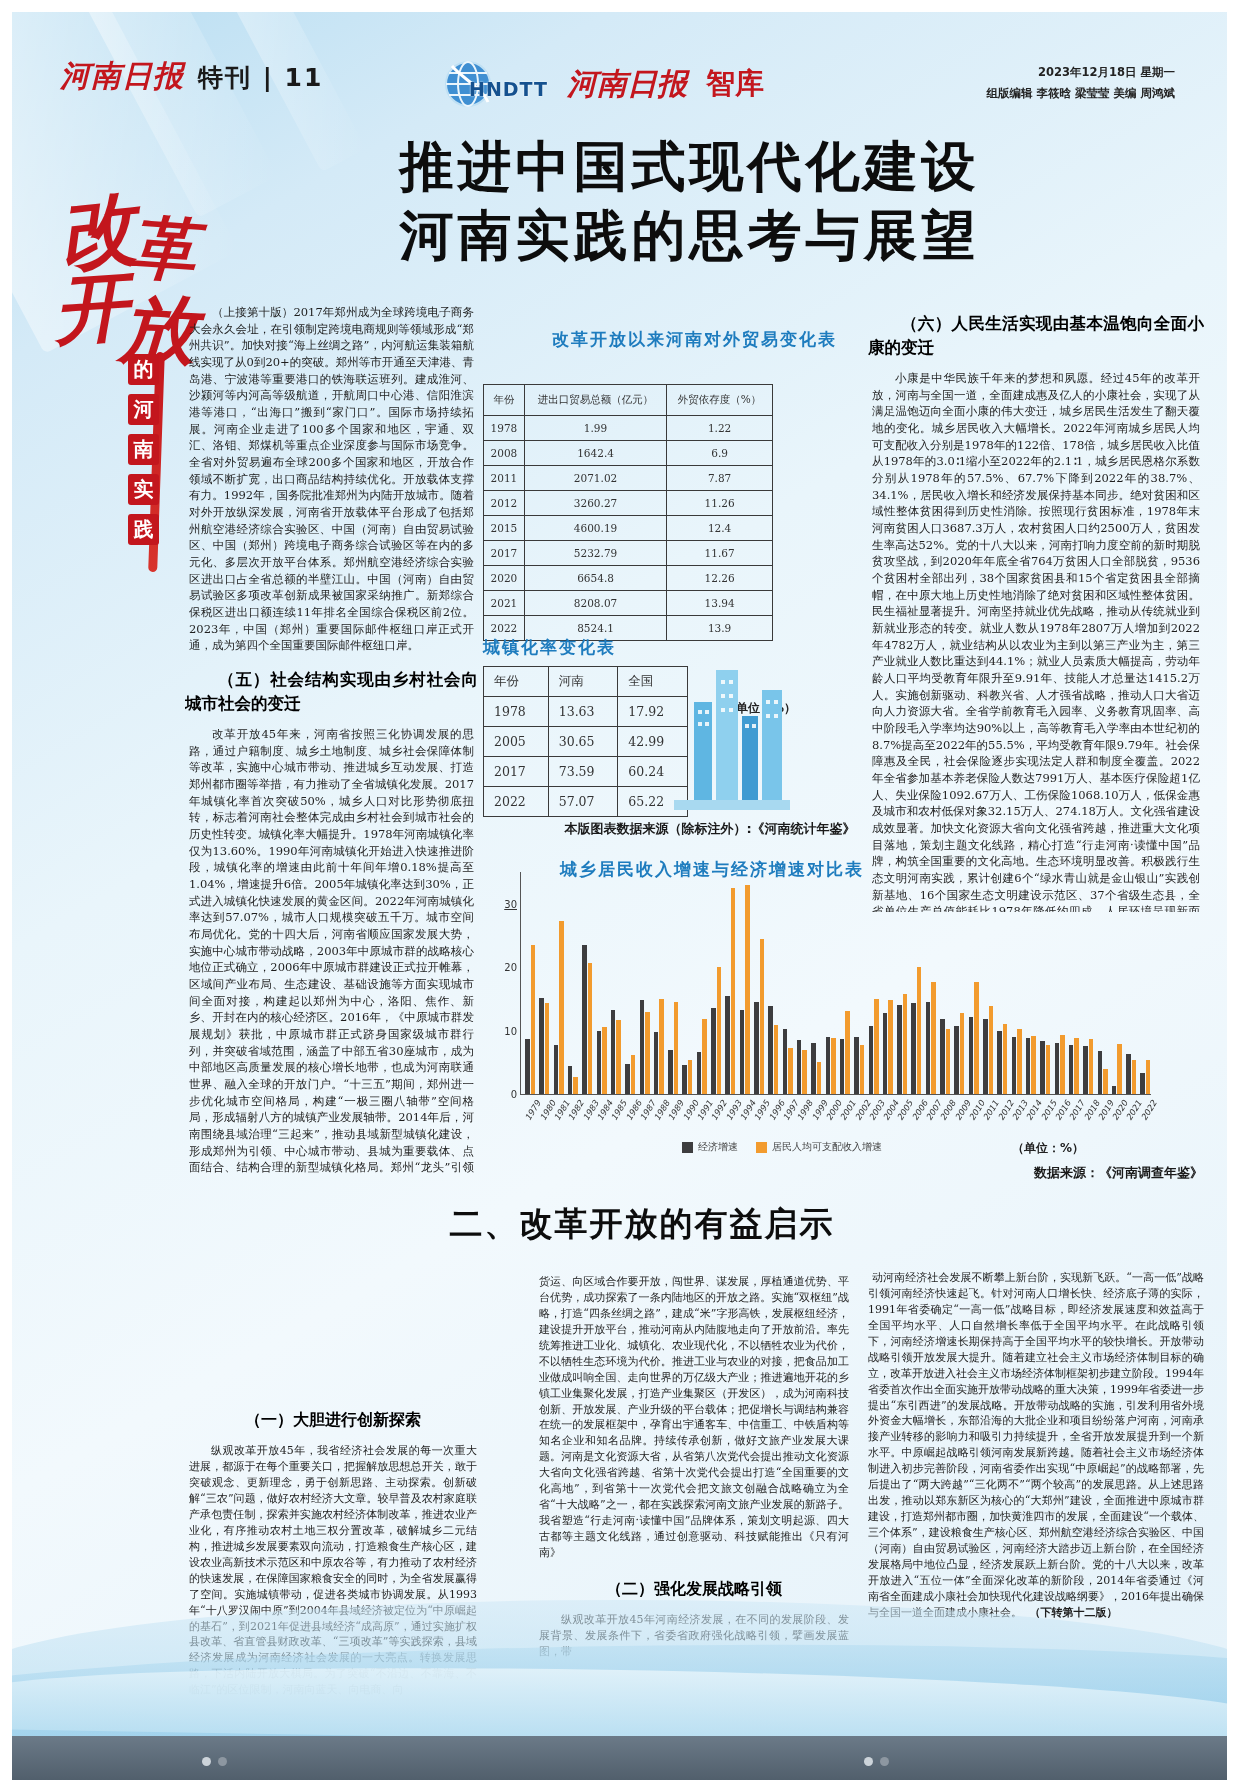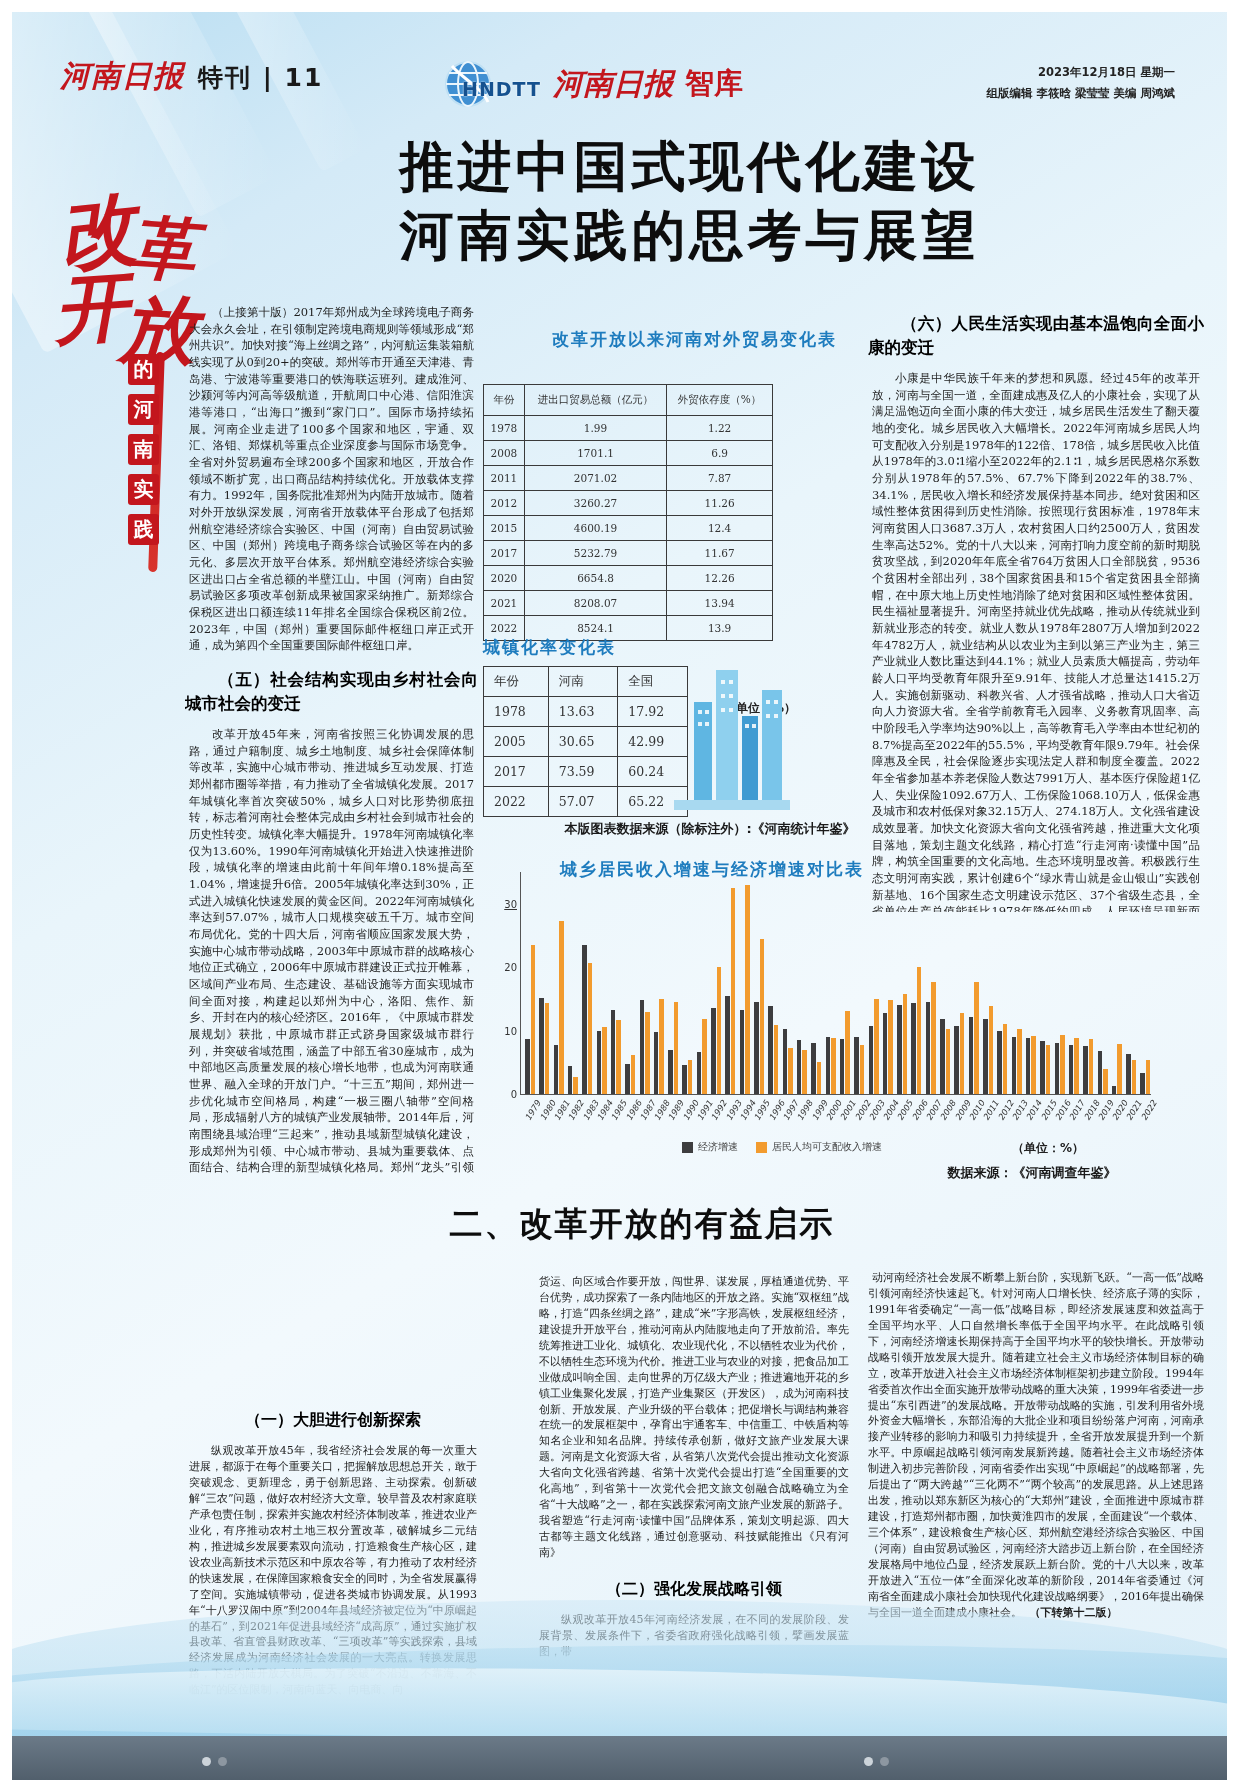--- a/index.html
+++ b/index.html
@@ -5,21 +5,21 @@
   html,body{margin:0;padding:0;background:#ffffff;}
   body{width:1239px;height:1792px;position:relative;font-family:"DejaVu Sans","Liberation Sans",sans-serif;-webkit-font-smoothing:antialiased;}
   .page{position:absolute;left:0;top:0;width:1239px;height:1792px;background:#fff;}
   .canvas{position:absolute;left:12px;top:12px;right:12px;bottom:12px;overflow:hidden;
     background:linear-gradient(150deg,#b9def2 0%,#d4eaf7 14%,#e9f5fb 38%,#f2f9fd 60%,#e3f1f9 100%);}
   .streak{position:absolute;background:linear-gradient(120deg,rgba(255,255,255,.75),rgba(255,255,255,0));transform:rotate(-28deg);border-radius:6px;}
   
   .masthead{position:absolute;left:48px;top:44px;display:flex;align-items:baseline;gap:14px;}
   .paper-name{color:#c3161d;font-size:30px;font-weight:bold;font-style:italic;letter-spacing:1px;}
   .edition{color:#1a1a1a;font-size:25px;font-weight:bold;letter-spacing:2px;}
-  .think-tank{position:absolute;left:430px;top:46px;display:flex;align-items:center;gap:12px;}
+  .think-tank{position:absolute;left:430px;top:46px;display:flex;align-items:center;gap:19px;}
   .globe{width:52px;height:52px;}
   .hndtt{color:#15518f;font-weight:bold;font-size:19px;letter-spacing:1px;margin-left:-44px;margin-top:10px;text-shadow:0 0 2px #fff;}
   .org-name{color:#c3161d;font-size:30px;font-weight:bold;font-style:italic;}
   .org-suffix{color:#c3161d;font-size:29px;font-weight:900;}
   .issue-meta{position:absolute;right:52px;top:50px;text-align:right;font-size:11.5px;font-weight:bold;color:#222;line-height:1.8;}
   
   .headline{position:absolute;left:210px;right:70px;top:120px;text-align:center;color:#0d0d0d;
     font-weight:900;font-size:54px;line-height:1.28;letter-spacing:4px;font-family:"DejaVu Sans","Liberation Sans",sans-serif;}
   
   .cal-char{position:absolute;color:#c3161d;font-weight:900;font-style:italic;font-family:"DejaVu Serif","Liberation Serif",serif;}
@@ -141,21 +141,21 @@
           </tr>
         </thead>
         <tbody>
           <tr>
             <td>1978</td>
             <td>1.99</td>
             <td>1.22</td>
           </tr>
           <tr>
             <td>2008</td>
-            <td>1701.1</td>
+            <td>1642.4</td>
             <td>6.9</td>
           </tr>
           <tr>
             <td>2011</td>
             <td>2071.02</td>
             <td>7.87</td>
           </tr>
           <tr>
             <td>2012</td>
             <td>3260.27</td>
@@ -491,21 +491,21 @@
         <span class="legend-item">
           <span class="legend-swatch" style="background: rgb(61, 61, 63);"></span>
           <span>经济增速</span>
         </span>
         <span class="legend-item">
           <span class="legend-swatch" style="background: rgb(242, 155, 46);"></span>
           <span>居民人均可支配收入增速</span>
         </span>
       </div>
     <div class="unit-label" style="left:1000px;top:1128px;">（单位：%）</div>
-    <div class="chart-note" style="left:870px;top:1152px;width:300px;text-align:center;">数据来源：《河南调查年鉴》</div>
+    <div class="chart-note" style="left:891px;top:1152px;width:300px;text-align:right;">数据来源：《河南调查年鉴》</div>
 
     <div class="part2-title">二、改革开放的有益启示</div>
 
 
     <div class="col" id="bcol1">
       <div class="sub-head">（一）大胆进行创新探索</div>
       <p>纵观改革开放45年，我省经济社会发展的每一次重大进展，都源于在每个重要关口，把握解放思想总开关，敢于突破观念、更新理念，勇于创新思路、主动探索。创新破解“三农”问题，做好农村经济大文章。较早普及农村家庭联产承包责任制，探索并实施农村经济体制改革，推进农业产业化，有序推动农村土地三权分置改革，破解城乡二元结构，推进城乡发展要素双向流动，打造粮食生产核心区，建设农业高新技术示范区和中原农谷等，有力推动了农村经济的快速发展，在保障国家粮食安全的同时，为全省发展赢得了空间。实施城镇带动，促进各类城市协调发展。从1993年“十八罗汉闹中原”到2004年县域经济被定位为“中原崛起的基石”，到2021年促进县域经济“成高原”，通过实施扩权县改革、省直管县财政改革、“三项改革”等实践探索，县域经济发展成为河南经济社会发展的一大亮点。转换发展思路，下活内陆开放大棋局。为了突破“不沿边、不靠海、不临江”的区位限制，河南向蓝天、向电商、向</p>
     </div>
 
     <div class="col" id="bcol2">

